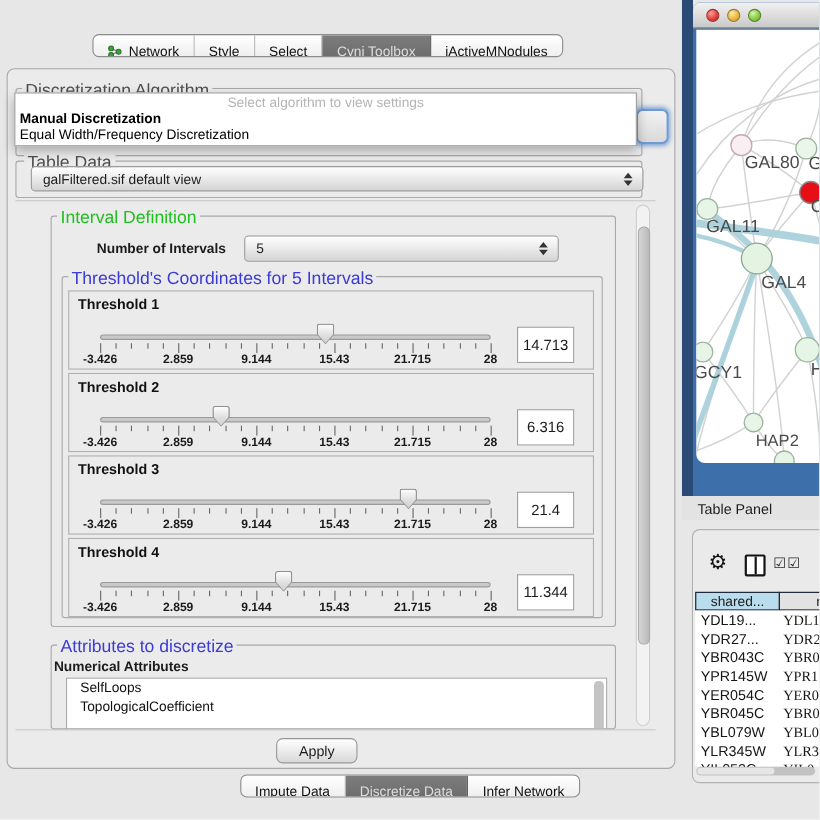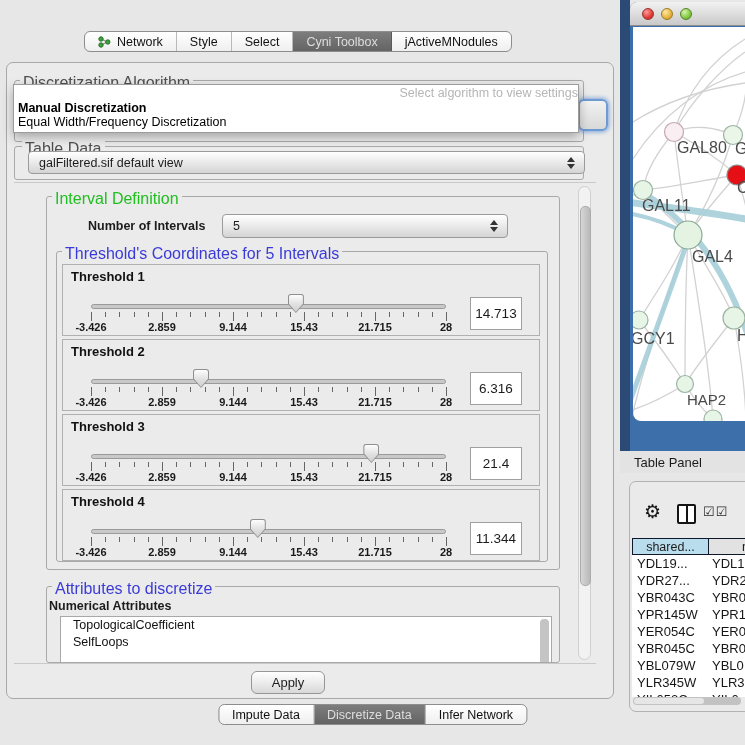--- a/index.html
+++ b/index.html
@@ -6,41 +6,41 @@
   #app{position:relative;width:745px;height:745px;background:#e7e7e7;overflow:hidden;
        font-family:"Liberation Sans",sans-serif;color:#1c1c1c;}
   .abs{position:absolute;}
   
   .titlebar{left:0;top:0;width:620px;height:26px;background:#e7e7e7;}
   .titlebar .t{position:absolute;left:8px;top:6px;font-size:13px;color:#1c1c1c;}
   .float-ic{position:absolute;left:577px;top:8px;width:11px;height:11px;border:1.5px solid #222;border-radius:2px;}
   .close-ic{position:absolute;left:594px;top:5px;font-size:14px;font-weight:bold;color:#111;}
   .seg{display:flex;align-items:stretch;border:1px solid #8d8d8d;border-radius:6px;overflow:hidden;
        background:linear-gradient(#ffffff,#efefef);height:21px;box-sizing:border-box;}
-  .seg .it{display:flex;align-items:center;padding:4px 13px;font-size:12.5px;color:#111;
+  .seg .it{display:flex;align-items:center;padding:15px 13px;font-size:12.5px;color:#111;
        border-right:1px solid #b9b9b9;white-space:nowrap;cursor:default;}
   .seg .it:last-child{border-right:none;}
   .seg .it.sel{background:linear-gradient(#7d7d7d,#646464);color:#dedede;border-right:1px solid #5a5a5a;}
   .toptabs{left:84px;top:31px;}
   .bottomtabs{left:50%;top:704px;transform:translateX(-50%);}
   .mainpanel{left:6px;top:62px;width:608px;height:637px;background:#ebebeb;border:1px solid #a8a8a8;border-radius:7px;box-sizing:border-box;}
   .group{border:1px solid #a9a9a9;border-radius:3px;box-sizing:border-box;}
   .gl{position:absolute;font-size:16px;background:#ebebeb;padding:0 3px;white-space:nowrap;}
   .gl.green{color:#1fbf1f;}
   .gl.blue{color:#3a3ad8;}
   .gl.dark{color:#4f4f4f;}
   .combo{background:linear-gradient(#ffffff,#ececec 45%,#d4d4d4);border:1px solid #9b9b9b;border-radius:4px;
          box-sizing:border-box;display:flex;align-items:center;font-size:12.5px;padding:0 24px 0 10px;cursor:default;}
   .spin{position:absolute;right:9px;top:50%;transform:translateY(-50%);display:flex;flex-direction:column;gap:2px;}
   .spin i{width:0;height:0;border-left:4px solid transparent;border-right:4px solid transparent;}
   .spin .up{border-bottom:5px solid #333;}
   .spin .dn{border-top:5px solid #333;}
   .popup{left:13px;top:84px;width:564px;height:47px;background:#fff;border:1px solid #9c9c9c;
          box-shadow:0 4px 10px rgba(0,0,0,.30);z-index:5;font-size:12.5px;}
-  .popup .prompt{position:absolute;left:0;top:1px;width:100%;text-align:right;color:#b5b5b5;}
+  .popup .prompt{position:absolute;left:0;top:1px;width:100%;text-align:center;color:#b5b5b5;}
   .popup .opt{position:absolute;left:4px;white-space:nowrap;color:#000;}
   .focusfrag{left:578px;top:99px;width:26px;height:28px;border:2px solid #6e9bd3;border-radius:6px;
              background:linear-gradient(#f2f2f2,#d9d9d9);box-shadow:0 0 4px 1px rgba(90,140,210,.75);z-index:4;}
   .vscroll{left:578px;top:186px;width:13px;height:474px;background:#f2f2f2;border:1px solid #cfcfcf;border-radius:7px;box-sizing:border-box;}
   .vscroll .th{position:absolute;left:1px;top:19px;width:9px;height:378px;border-radius:5px;
                background:linear-gradient(90deg,#d6d6d6,#b9b9b9);border:1px solid #ababab;}
   .tpanel{position:absolute;left:62px;width:478px;height:72px;border:1px solid #b0b0b0;background:#ebebeb;box-sizing:border-box;}
   .tp-title{position:absolute;left:8px;top:4px;font-size:13px;font-weight:bold;color:#111;}
   .track{position:absolute;left:28px;top:39px;width:355px;height:5px;background:#c9c9c9;border:1px solid #9a9a9a;border-radius:3px;box-sizing:border-box;}
   .thumb{position:absolute;top:29px;width:16px;height:19px;background:#8f8f8f;
@@ -72,21 +72,21 @@
   .splitic{left:677px;top:504px;width:15px;height:16px;border:2px solid #141414;border-radius:2px;background:#fff;box-sizing:content-box;}
   .splitic i{position:absolute;left:50%;top:0;width:2px;height:100%;background:#141414;transform:translateX(-50%);display:block;}
   .checks{left:703px;top:504px;font-size:13px;color:#2a2a2a;letter-spacing:1px;}
   .thead{position:absolute;top:538px;height:17px;box-sizing:border-box;font-size:12.5px;
          display:flex;align-items:center;justify-content:center;border:1px solid #0f172a;}
   .th1{left:632px;width:77px;background:#badded;}
   .th2{left:708px;width:82px;background:#e2e2e2;}
   .twhite{left:632px;top:555px;width:114px;height:142px;background:#fff;}
   .trow{position:absolute;left:632px;width:158px;height:17px;display:flex;font-size:13px;color:#161616;align-items:center;}
   .trow .c1{width:76px;padding-left:5px;box-sizing:border-box;}
-  .trow .c2{padding-left:4px;}
+  .trow .c2{padding-left:4px;font-family:Liberation Serif, serif;}
   .hscroll{left:633px;top:697px;width:108px;height:8px;background:#c2c2c2;border-radius:4px;}
   .hscroll .th{position:absolute;left:1px;top:1px;width:70px;height:6px;background:#e6e6e6;border-radius:3px;}
   .netlabel{fill:#4a4a4a;}
 </style>
 </head>
 <body>
 
 <div id="app">
 
 
@@ -322,22 +322,22 @@
         <span class="tlab" style="left:383.0px;">28</span>
          <div class="vbox">11.344</div>
        </div>
     </div>
 
   <div class="abs group" style="left:46px;top:586px;width:514px;height:77px;"></div>
   <div class="abs gl blue" style="left:52px;top:580px;">Attributes to discretize</div>
   <div class="abs" style="left:49px;top:599px;font-size:12.5px;font-weight:bold;">Numerical Attributes</div>
   <div class="abs attrlist" id="attr-list">
     <div class="sb"></div>
-  <div class="row">TopologicalCoefficient</div>
-      <div class="row">SelfLoops</div>
+  <div class="row">SelfLoops</div>
+      <div class="row">TopologicalCoefficient</div>
     </div>
 
   <div class="abs aquabtn" style="left:251px;top:671px;width:74px;height:23px;">
     <span>Apply</span>
   </div>
 
   <div class="abs seg bottomtabs">
     <div class="it">
         <span>Impute Data</span>
       </div>

